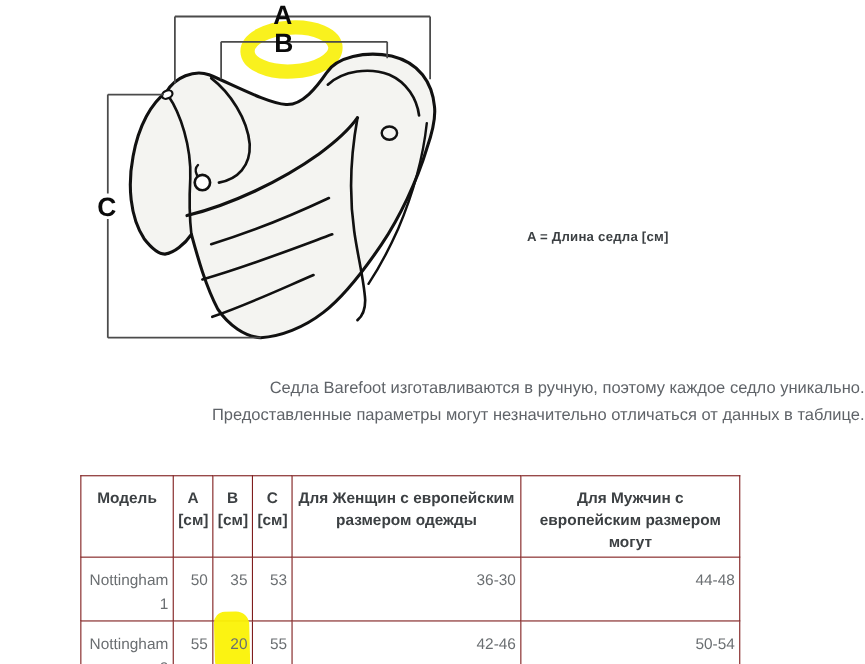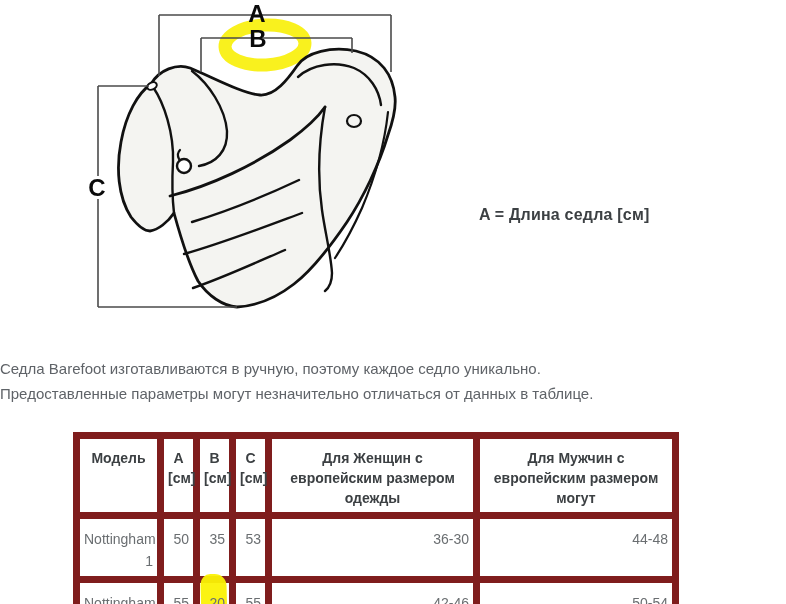--- a/index.html
+++ b/index.html
@@ -7,36 +7,36 @@
     position:relative;width:786px;height:604px;background:#ffffff;overflow:hidden;
     font-family:"Liberation Sans",sans-serif;
   }
   
   .figure{position:absolute;left:85px;top:0;width:340px;height:340px;}
   .figure svg{display:block;}
   .svg-letter{font-family:"Liberation Sans",sans-serif;font-weight:bold;font-size:24px;fill:#0a0a0a;}
   
   .legend{position:absolute;left:479px;top:206px;}
   .legend-item{
-    font-size:16px;font-weight:bold;color:#3c4043;line-height:18px;margin-bottom:16px;
+    font-size:12px;font-weight:bold;color:#3c4043;line-height:18px;margin-bottom:16px;
     letter-spacing:.2px;
   }
   
   .intro{
-    position:absolute;left:0;top:356px;width:786px;text-align:left;
+    position:absolute;left:0;top:340px;width:786px;text-align:right;
     font-size:15px;color:#5f6368;line-height:25px;
   }
   
   .size-table{
     position:absolute;left:73px;top:432px;width:600px;
     border-collapse:collapse;table-layout:fixed;
     font-size:14px;
   }
   .size-table th,.size-table td{
-    border:7px solid #7f1d1d;text-align:center;vertical-align:top;
+    border:1px solid #7f1d1d;text-align:center;vertical-align:top;
     padding:9px 4px 4px 4px;
   }
   .size-table th{
     color:#3c4043;font-weight:bold;line-height:20px;height:49px;
     white-space:pre-line;box-sizing:border-box;
   }
   .size-table td{color:#6a6e71;line-height:22px;box-sizing:border-box;text-align:right;}
   .row-1 td{height:51px;}
   .row-2 td{height:52px;}
   .cell-b-highlight{position:relative;}

